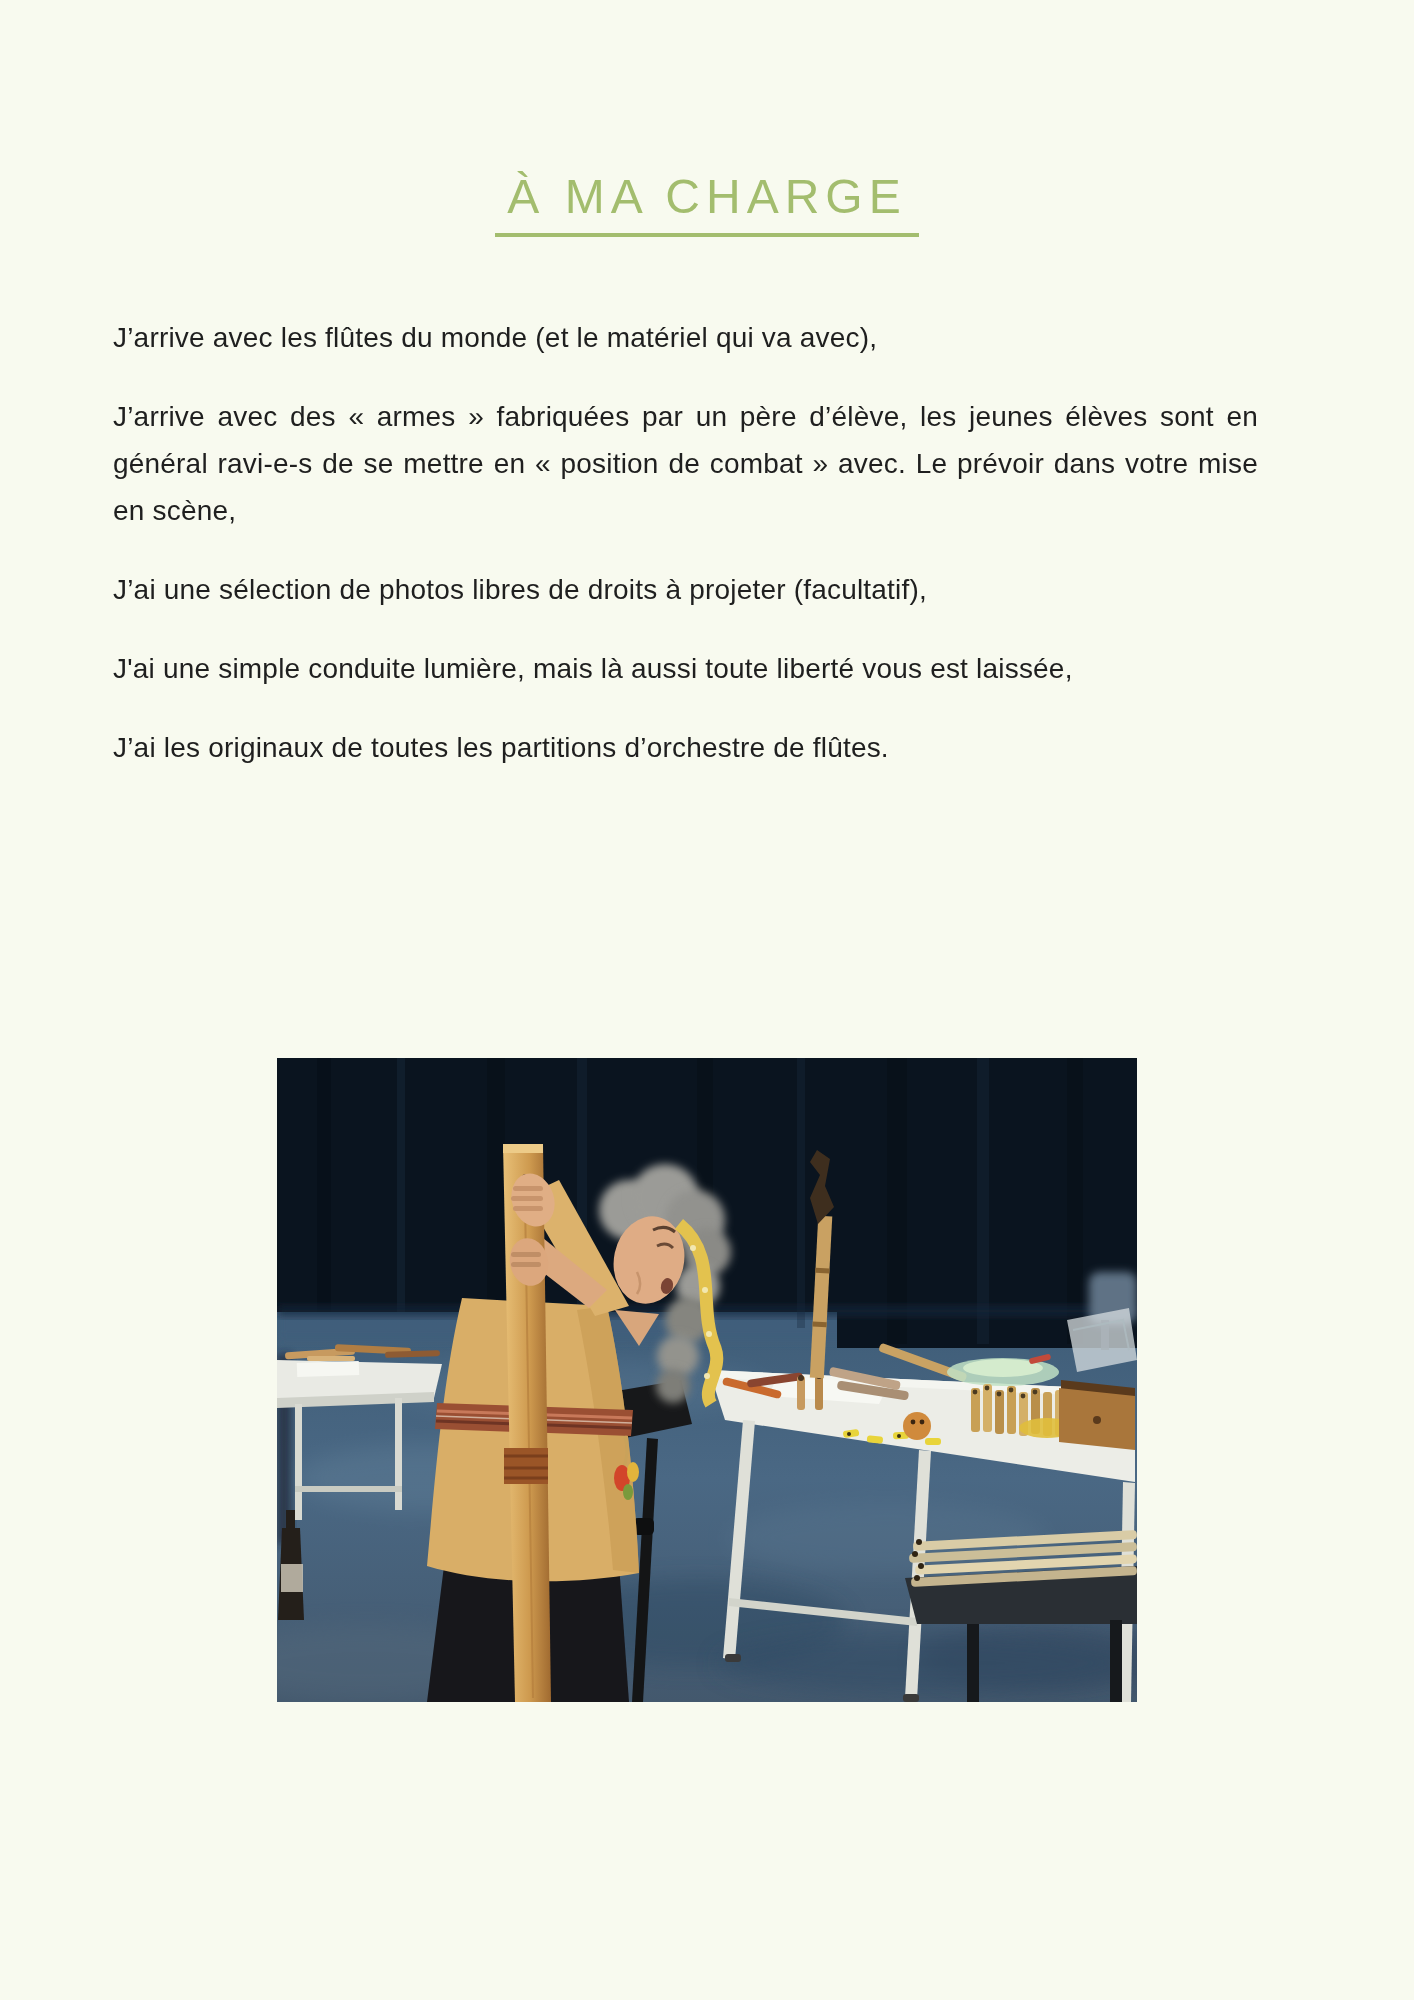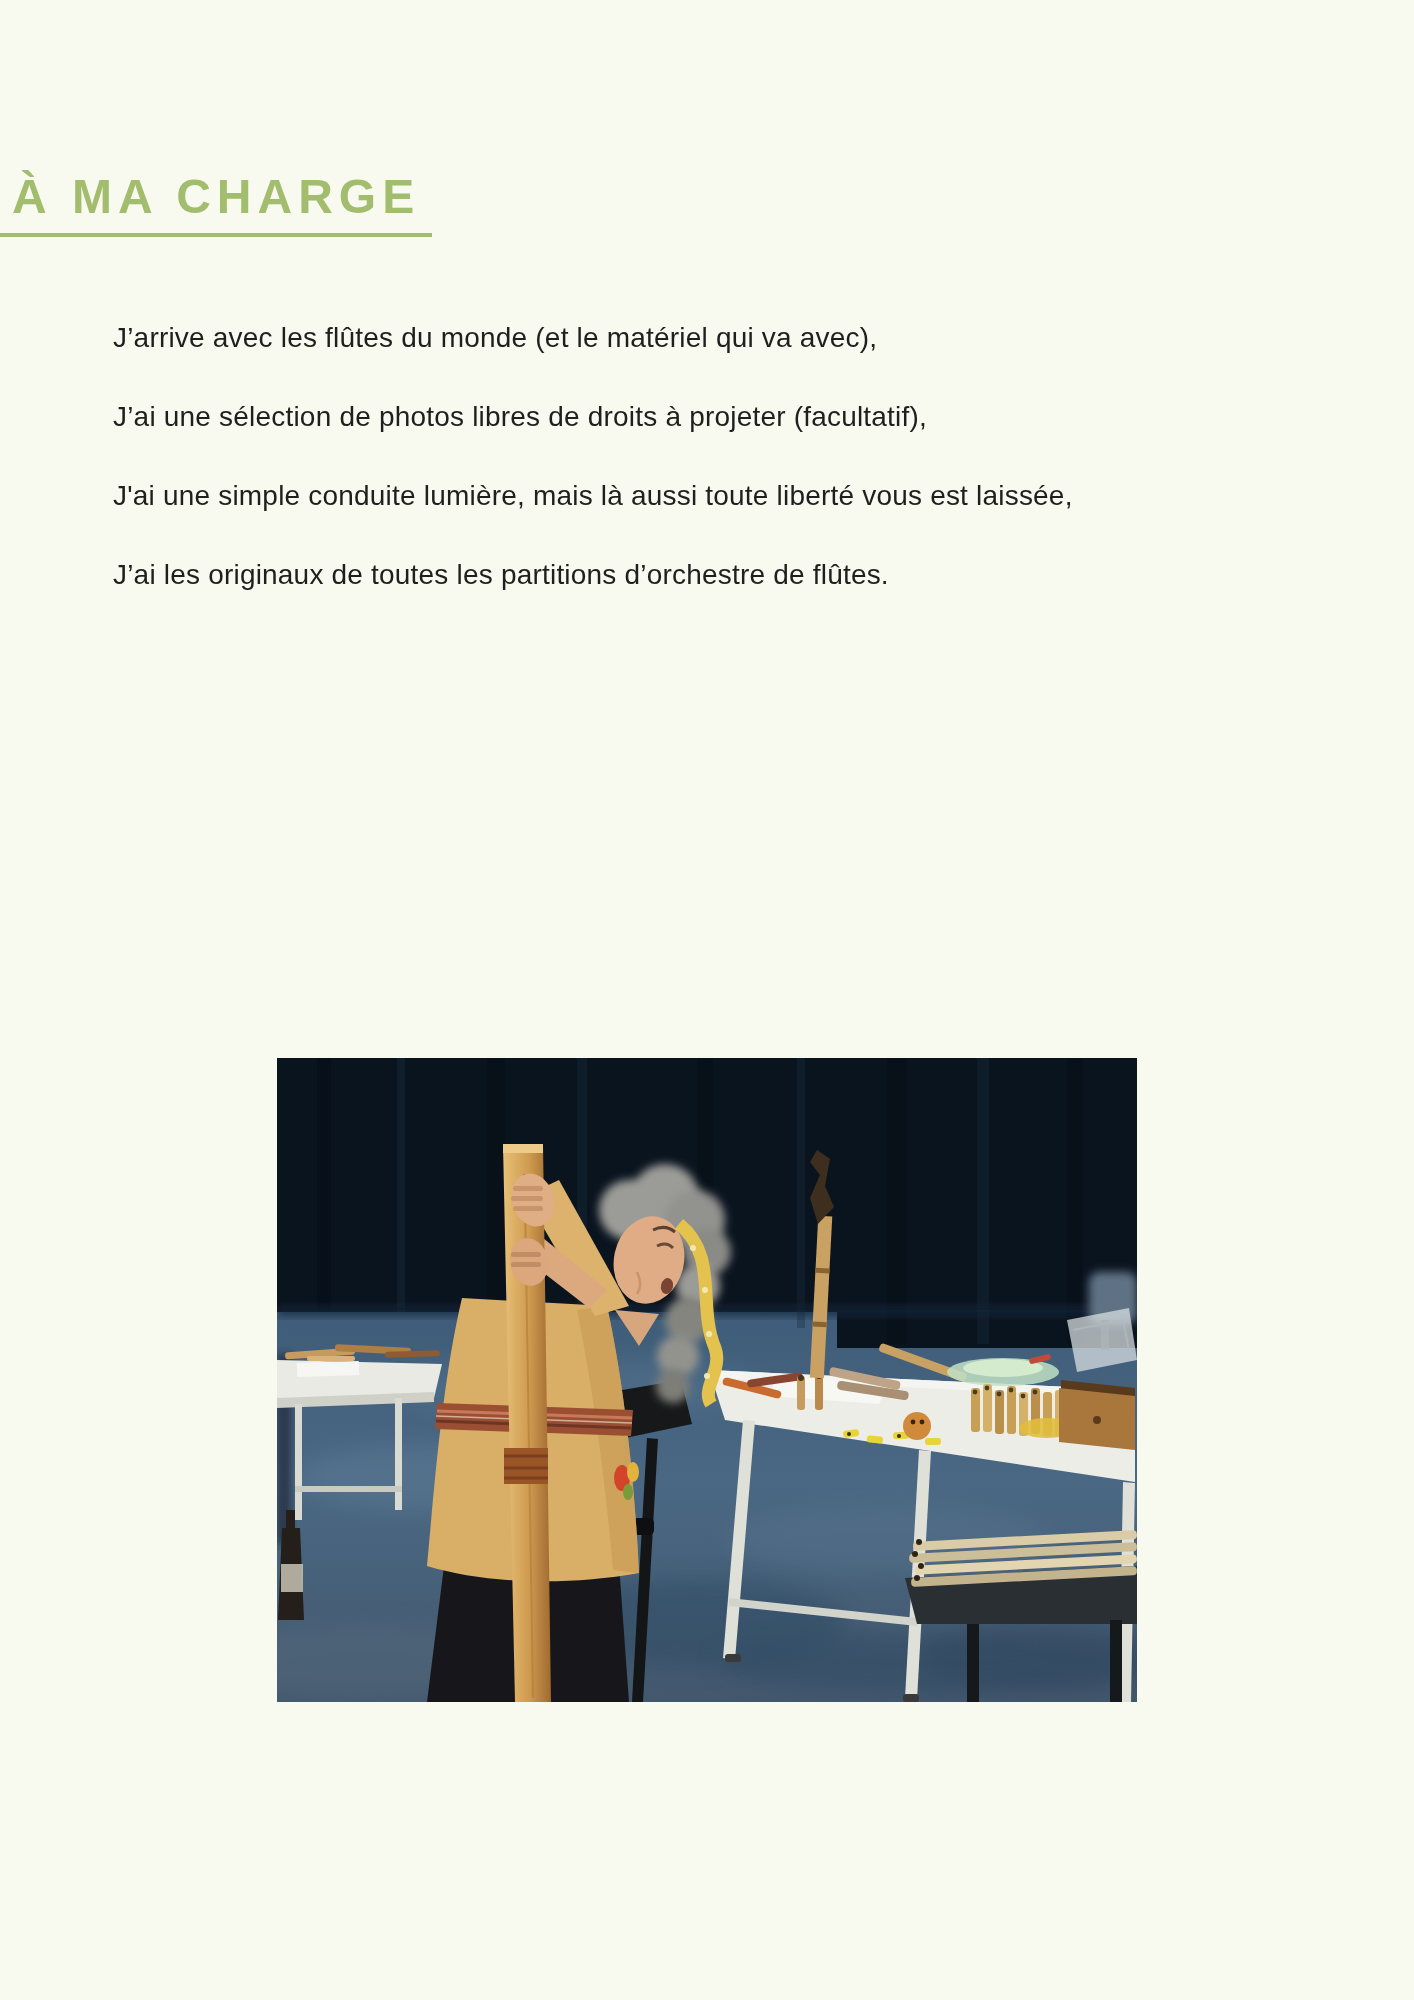--- a/index.html
+++ b/index.html
@@ -4,21 +4,21 @@
 <style>
   html,body{margin:0;padding:0}
   body{
     width:1414px;height:2000px;
     background:#F8FAEF;
     font-family:"Liberation Sans",sans-serif;
     position:relative;overflow:hidden;
   }
   .page-title{
     position:absolute;top:170px;left:0;width:100%;
-    text-align:left;margin:0;font-weight:700;
+    text-align:center;margin:0;font-weight:400;
   }
   .page-title .title-text{
     display:inline-block;
     font-size:48px;letter-spacing:6px;line-height:1.12;
     color:#A3BD6E;
     border-bottom:4px solid #A3BD6E;
     padding:0 12px 9px 12px;
   }
   .text-column{
     position:absolute;left:113px;top:314px;width:1157px;
@@ -36,20 +36,21 @@
 <body>
 
 <main>
 
   <h1 class="page-title">
     <span class="title-text">À MA CHARGE</span>
   </h1>
 
   <section class="text-column">
     <p>J’arrive avec les flûtes du monde (et le matériel qui va avec),</p>
+    <p class="justify">J’arrive avec des « armes » fabriquées par un père d’élève, les jeunes élèves sont en général ravi-e-s de se mettre en « position de combat » avec. Le prévoir dans votre mise en scène,</p>
     <p>J’ai une sélection de photos libres de droits à projeter (facultatif),</p>
     <p>J'ai une simple conduite lumière, mais là aussi toute liberté vous est laissée,</p>
     <p>J’ai les originaux de toutes les partitions d’orchestre de flûtes.</p>
   </section>
 
   <figure class="stage-photo">
     <svg viewBox="0 0 860 644" preserveAspectRatio="none">
       <defs>
         <linearGradient id="floorG" x1="0" y1="0" x2="0" y2="1">
           <stop offset="0" stop-color="#3E5C77"></stop>

